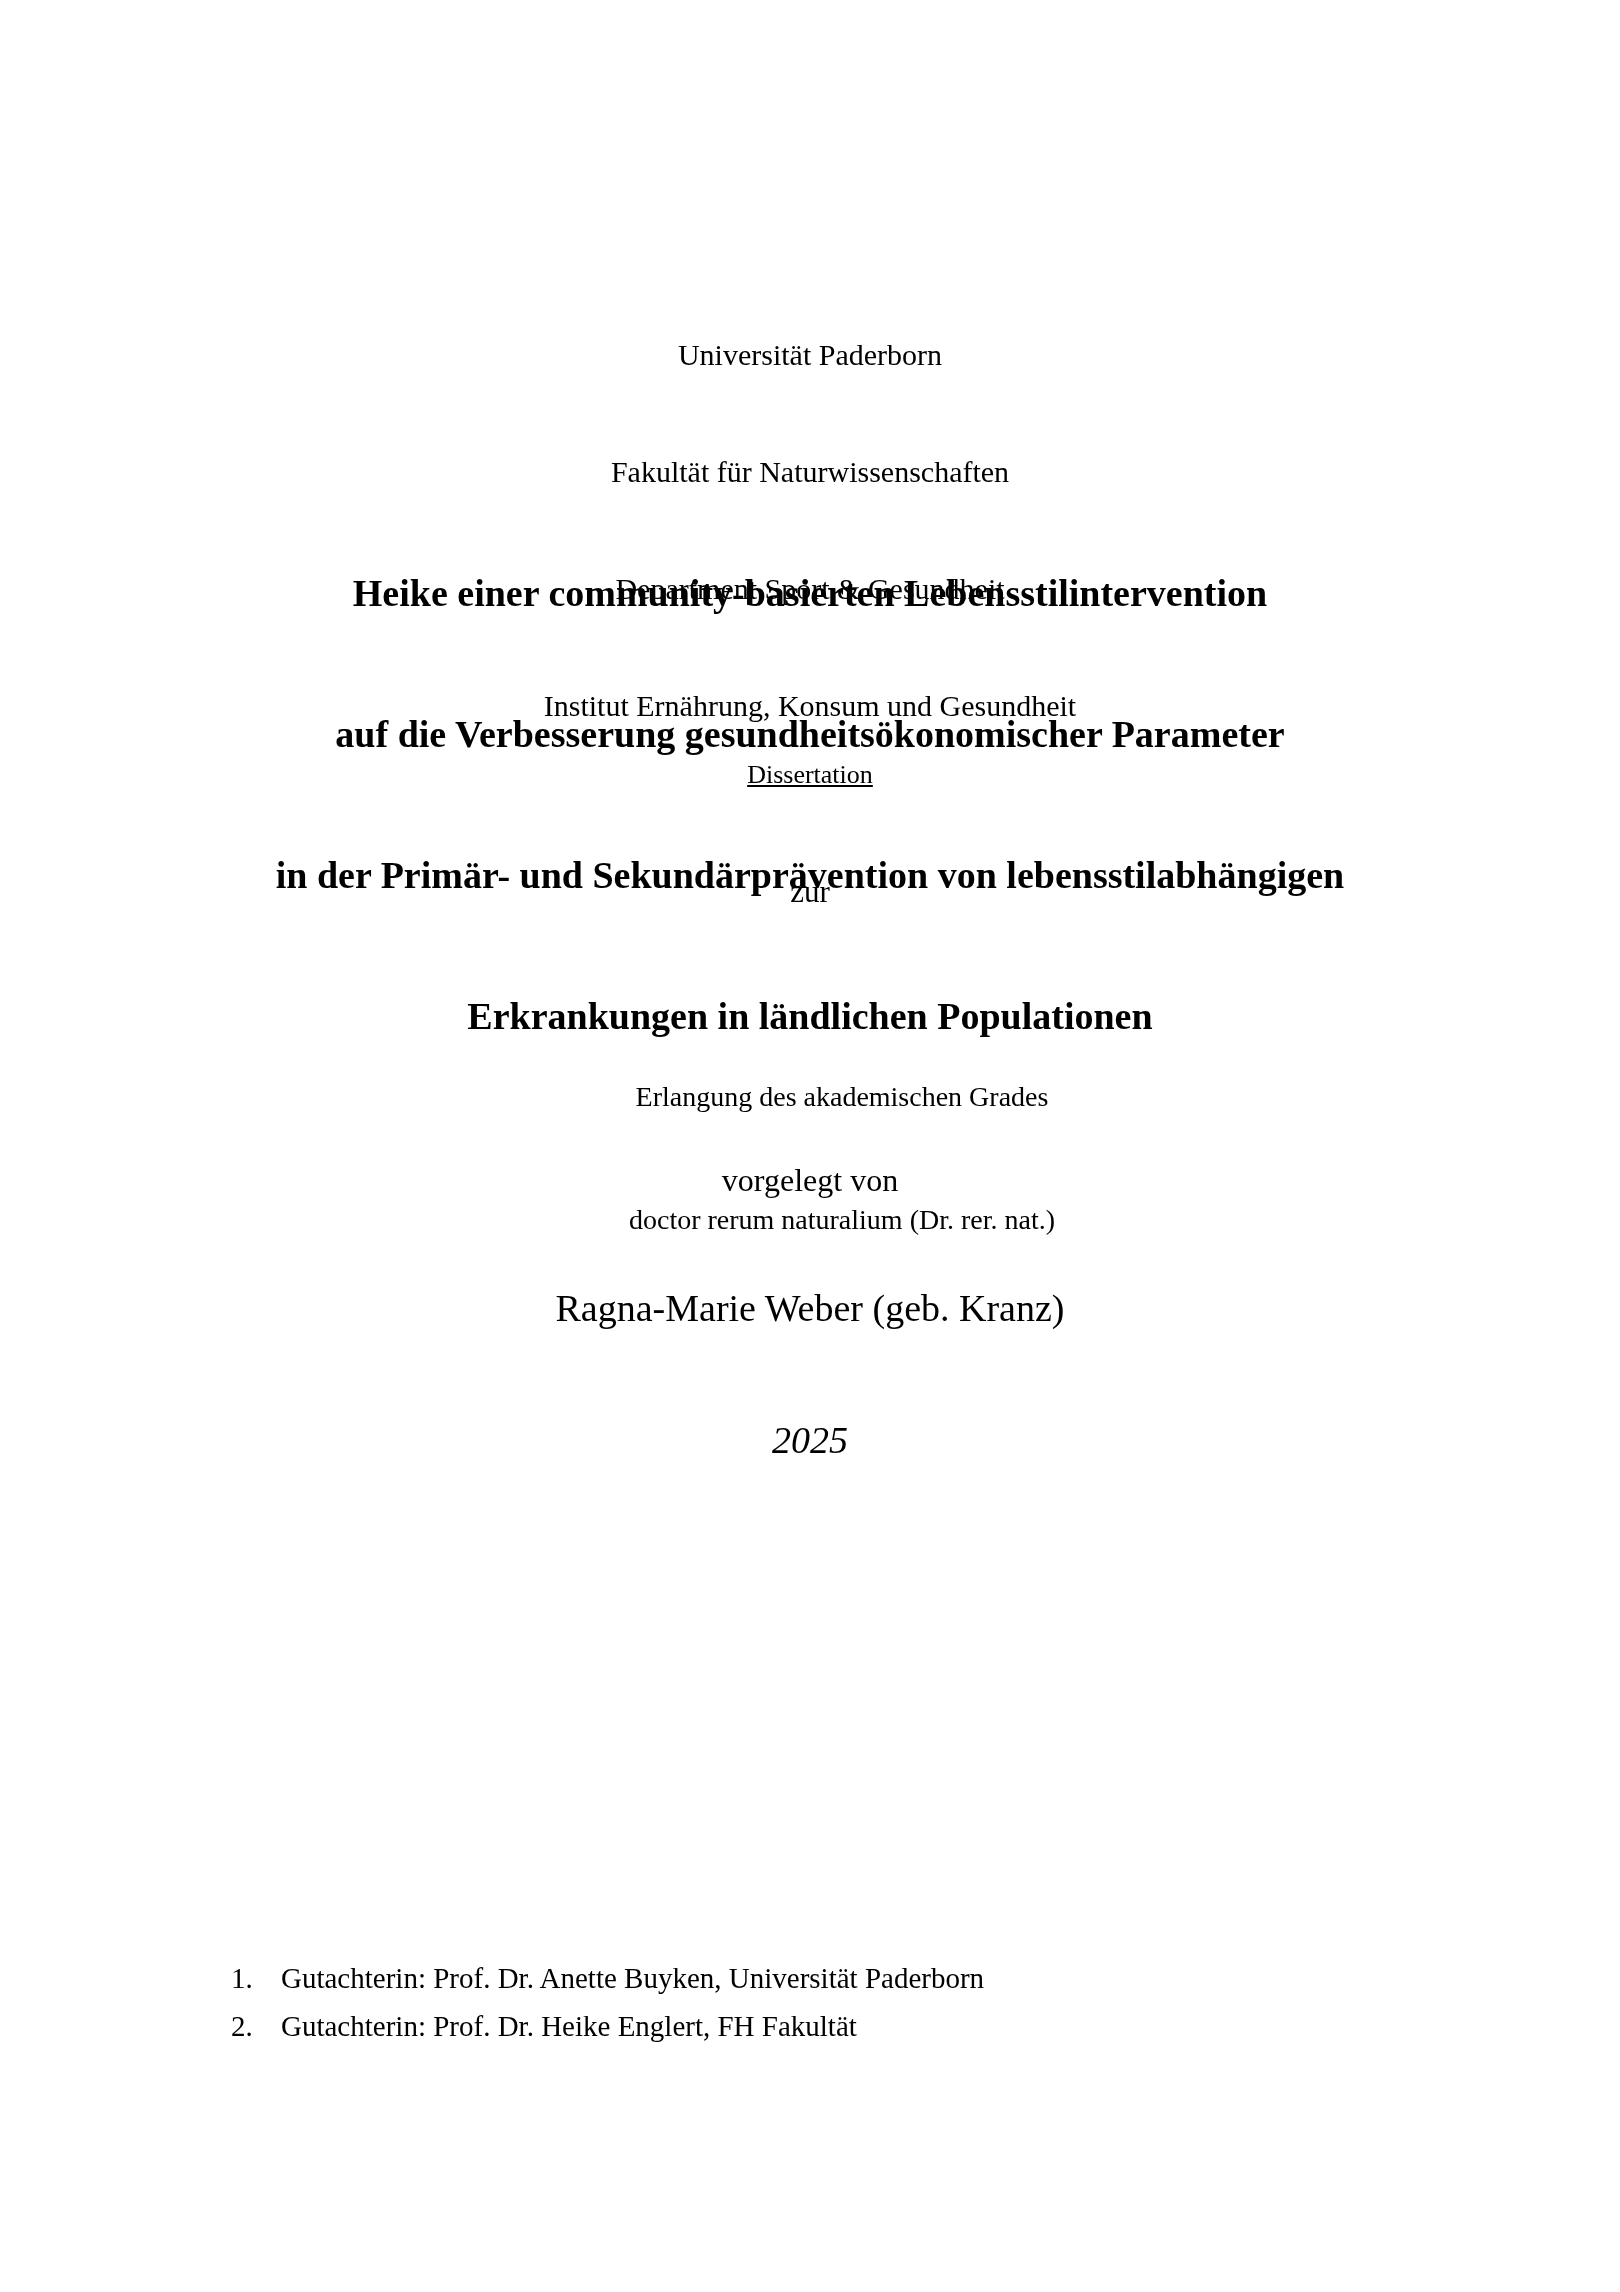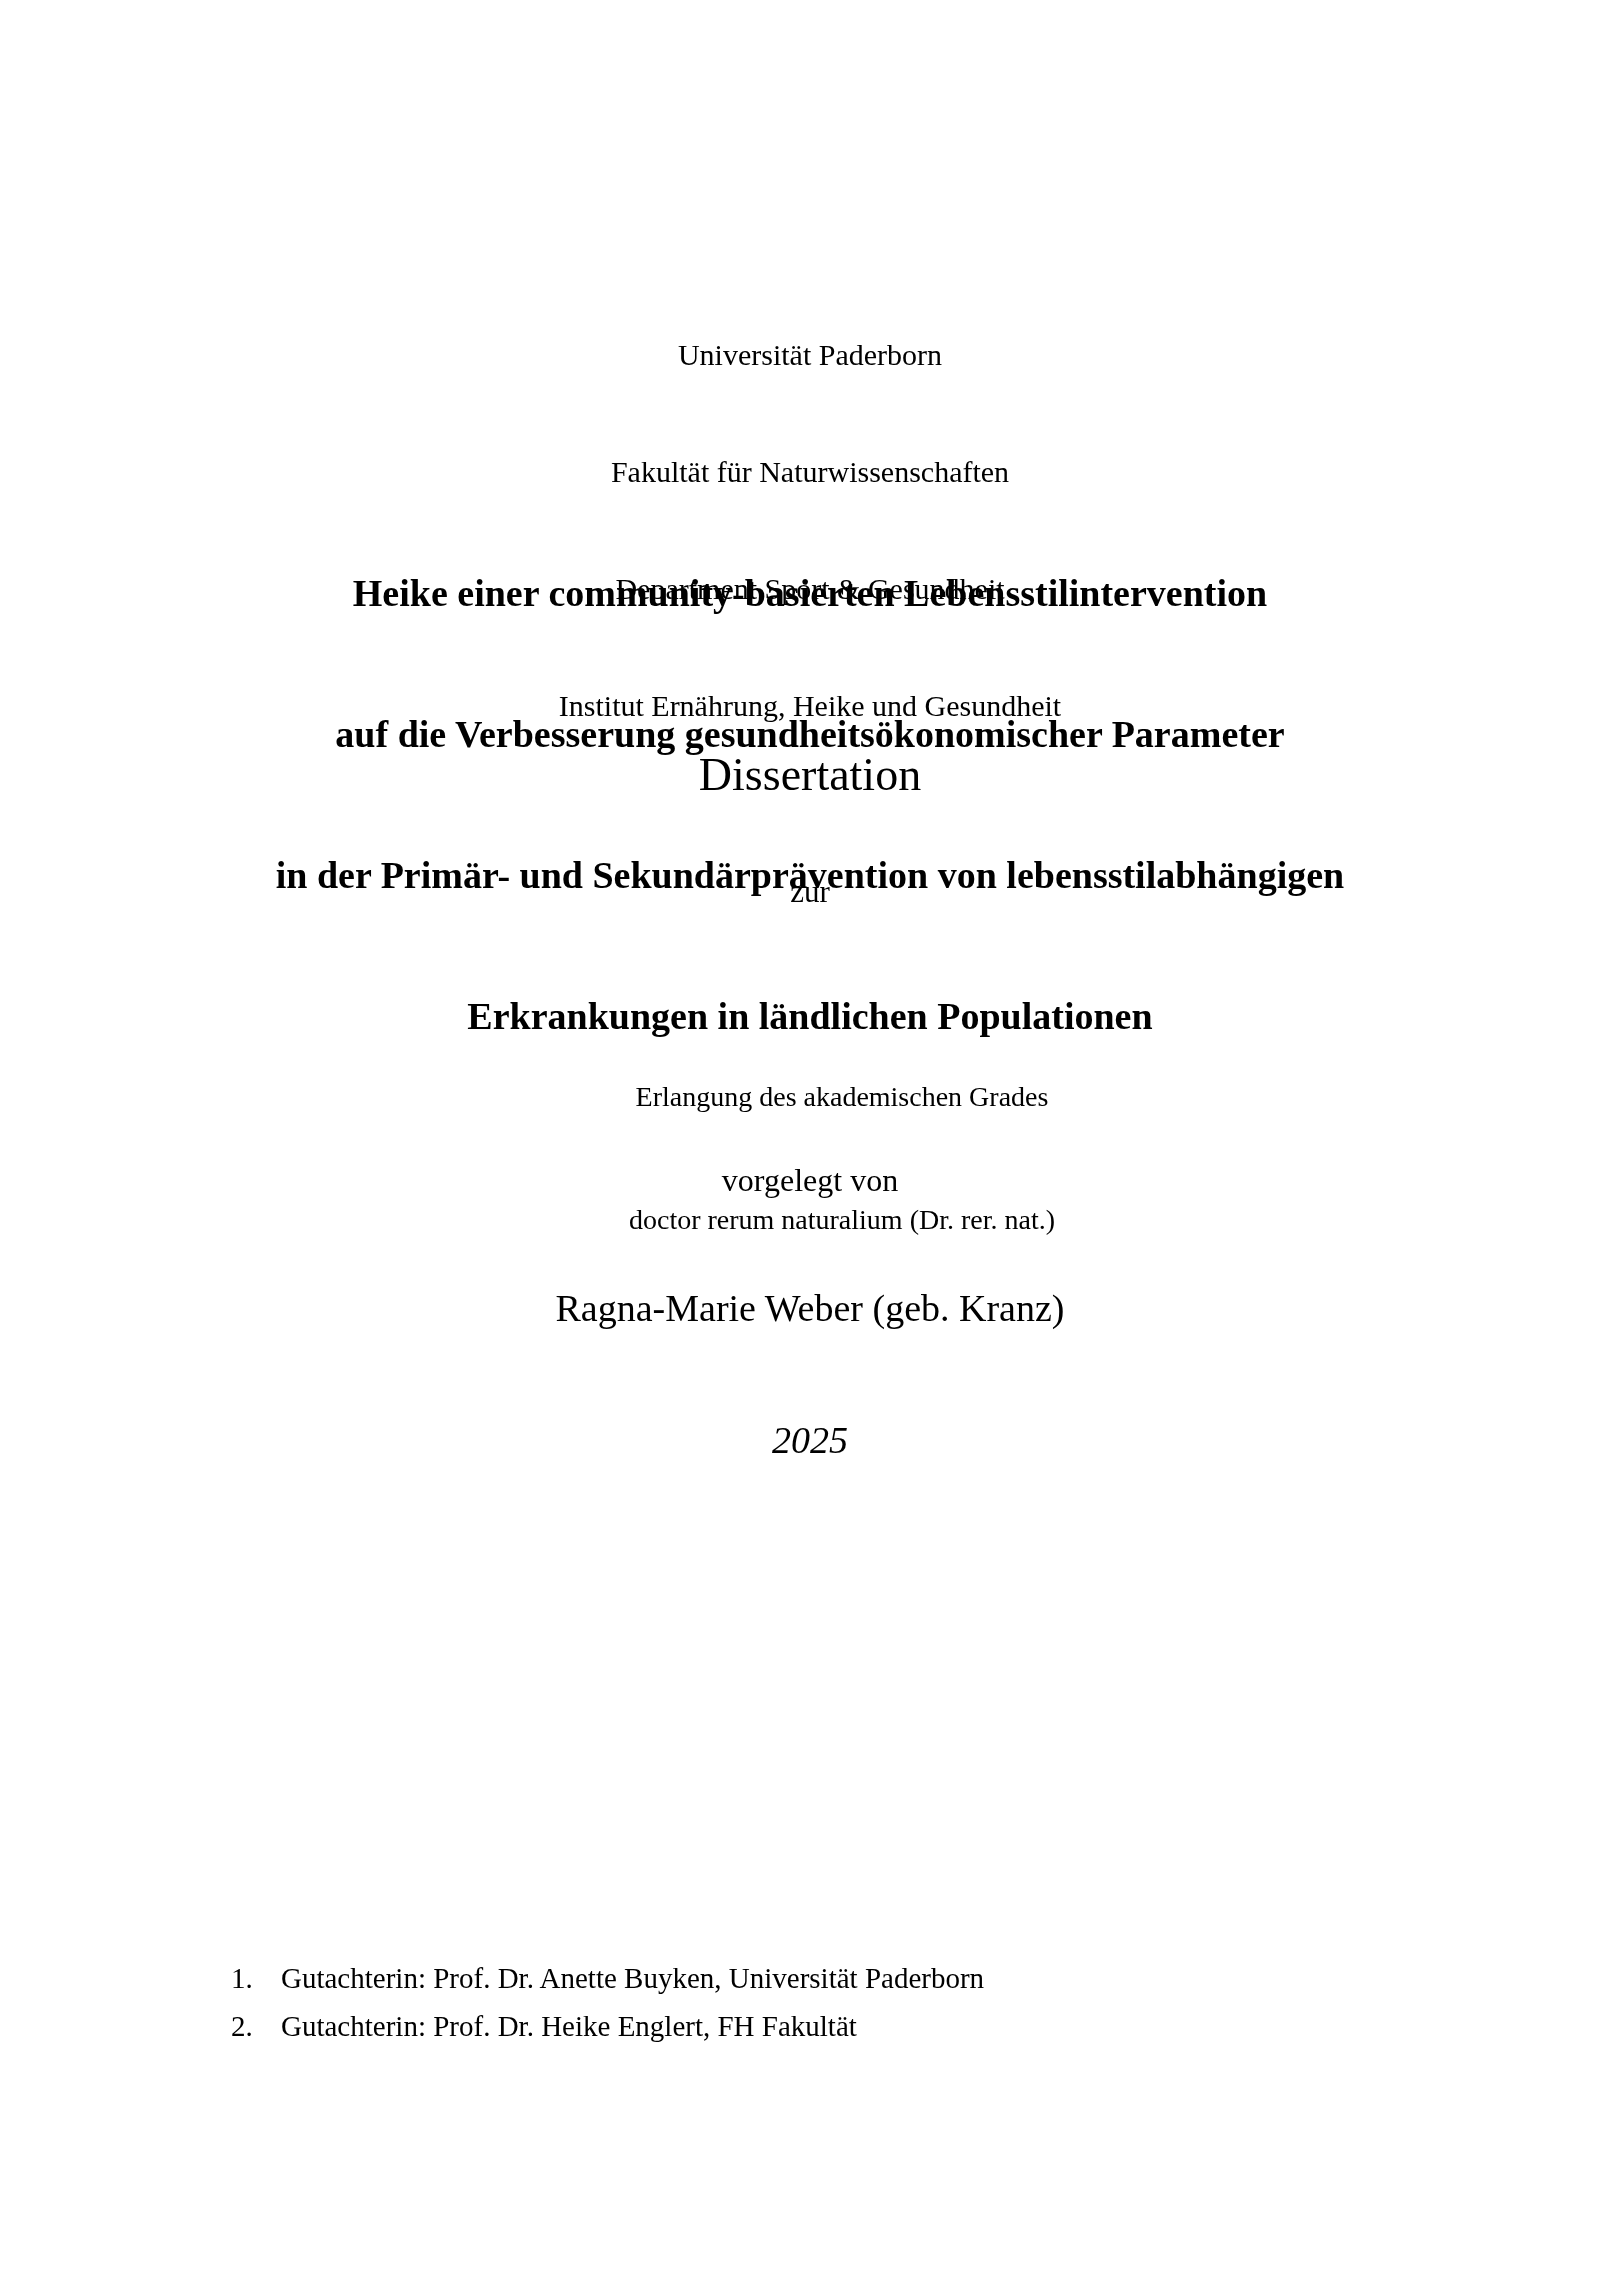--- a/index.html
+++ b/index.html
@@ -32,22 +32,23 @@
     line-height: 39px;
   }
   .title-block {
     top: 476px;
     font-size: 38px;
     line-height: 47px;
     font-weight: bold;
   }
   .doctype-block {
     top: 751px;
-    font-size: 46px;
+    font-size: 26px;
     line-height: 47px;
+    text-decoration: underline;
   }
   .zur-block {
     top: 872px;
     font-size: 31px;
     line-height: 39px;
   }
   .degree-block {
     top: 994px;
     font-size: 28px;
     line-height: 41px;
@@ -89,21 +90,21 @@
 </style>
 </head>
 <body>
 
 <div class="page">
 
   <div class="centered-block institution-block">
     <span class="line">Universität Paderborn</span>
     <span class="line">Fakultät für Naturwissenschaften</span>
     <span class="line">Department Sport &amp; Gesundheit</span>
-    <span class="line">Institut Ernährung, Heike und Gesundheit</span>
+    <span class="line">Institut Ernährung, Konsum und Gesundheit</span>
   </div>
 
   <div class="centered-block title-block">
     <span class="line">Heike einer community-basierten Lebensstilintervention</span>
     <span class="line">auf die Verbesserung gesundheitsökonomischer Parameter</span>
     <span class="line">in der Primär- und Sekundärprävention von lebensstilabhängigen</span>
     <span class="line">Erkrankungen in ländlichen Populationen</span>
   </div>
 
   <div class="centered-block doctype-block">Dissertation</div>

